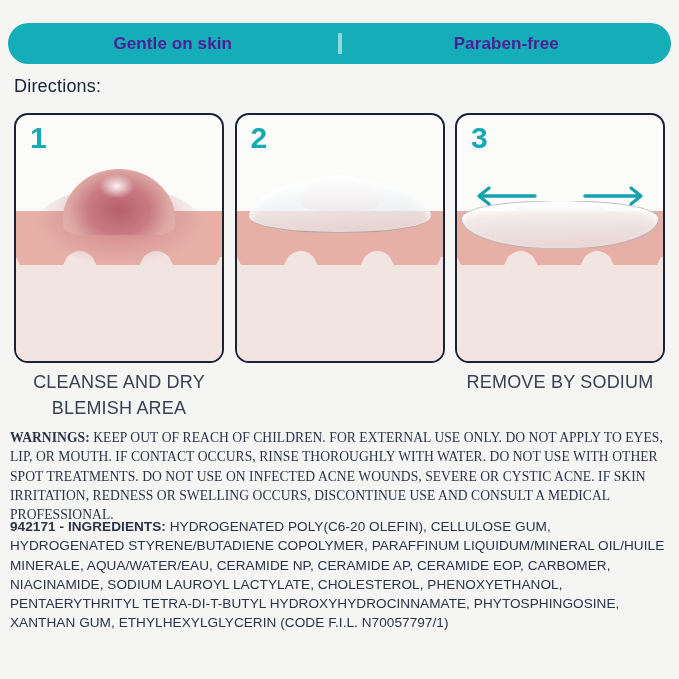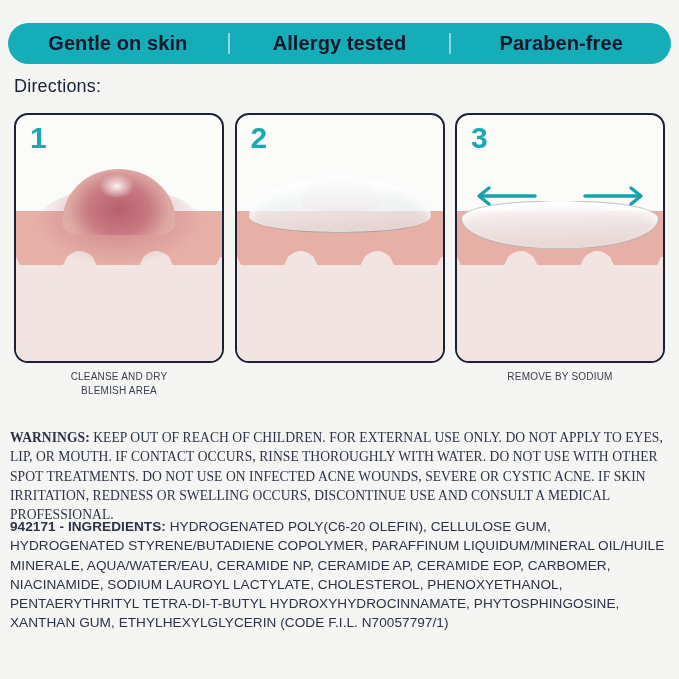--- a/index.html
+++ b/index.html
@@ -25,22 +25,22 @@
     height: 41px;
     background: #15adb8;
     border-radius: 21px;
     display: flex;
     align-items: center;
     box-sizing: border-box;
   }
   .claim {
     flex: 1 1 0;
     text-align: center;
-    color: #0f172a;
-    font-size: 20px;
+    color: #4c1d95;
+    font-size: 17px;
     font-weight: bold;
     letter-spacing: 0.1px;
     white-space: nowrap;
   }
   .claim-divider {
     width: 2px;
     height: 21px;
     background: #8fd8de;
     flex: 0 0 auto;
   }
@@ -214,21 +214,21 @@
     position: absolute;
     left: 14px;
     top: 370px;
     width: 651px;
     display: flex;
     justify-content: space-between;
   }
   .caption {
     width: 210px;
     text-align: center;
-    font-size: 10px;
+    font-size: 18px;
     line-height: 1.42;
     color: #39404f;
     letter-spacing: 0.2px;
   }
 
   
   .fineprint {
     position: absolute;
     left: 10px;
     width: 658px;
@@ -241,21 +241,20 @@
   .warnings { top: 428px; font-family: Liberation Serif, serif; }
   .ingredients { top: 517px; }
   .fineprint b { font-weight: bold; }
 </style>
 </head>
 <body>
 
 <div class="claims-banner">
   <div class="claim">Gentle on skin</div>
   <div class="claim-divider"></div>
-  <div class="claim">Allergy tested</div>
   <div class="claim-divider"></div>
   <div class="claim">Paraben-free</div>
 </div>
 
 <div class="directions-heading">Directions:</div>
 
 <div class="panels">
 
   <div class="panel">
     <div class="panel-number">1</div>

